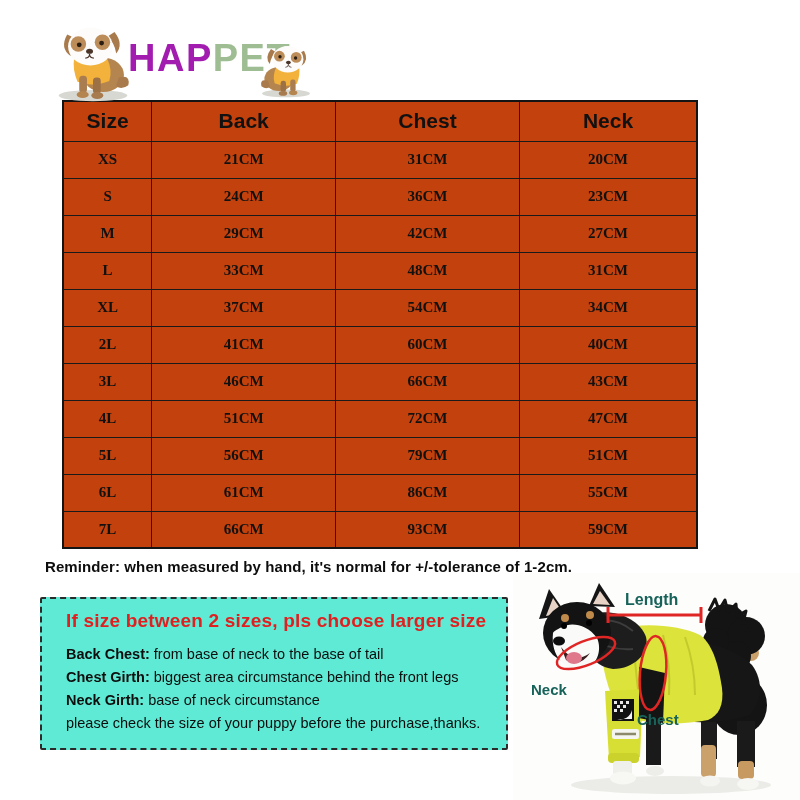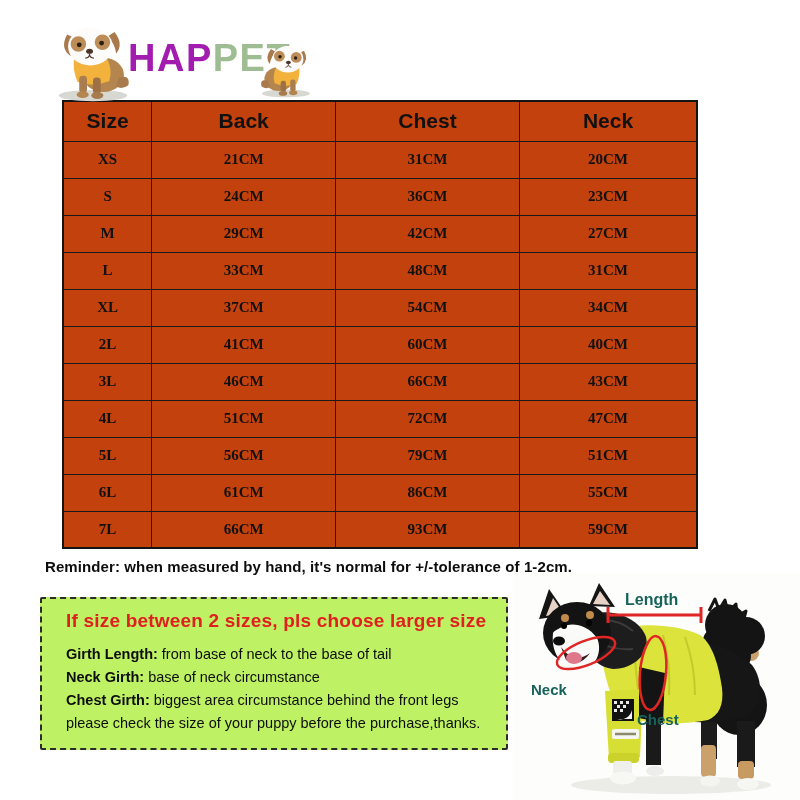--- a/index.html
+++ b/index.html
@@ -22,21 +22,21 @@
   .size-table th { height:40px; font-size:21px; font-weight:600; color:#111; font-family:"Liberation Sans", sans-serif; }
   .size-table td { height:37px; font-family:Liberation Serif, serif;
                    font-size:15px; font-weight:700; color:#111; }
   .col-size { width:14%; } .col-back { width:29%; } .col-chest { width:29%; } .col-neck { width:28%; }
 
   
   .reminder { margin:9px 0 0 45px; font-size:15px; font-weight:700; color:#0d0d0d; letter-spacing:0.1px; }
 
   
   .note-box { position:absolute; left:40px; top:597px; width:468px; height:153px;
-              border:2px dashed #2b2b2b; border-radius:2px; background:#bef264; padding:11px 10px 0 24px; }
+              border:2px dashed #2b2b2b; border-radius:2px; background:#5eead4; padding:11px 10px 0 24px; }
   .note-heading { color:#E02020; font-size:19px; font-weight:700; margin-bottom:11px; letter-spacing:0.2px; }
   .note-line { font-size:14.5px; color:#0d0d0d; line-height:23px; }
   .note-line .lbl { font-weight:700; margin-right:4px; }
 
   
   .photo { position:absolute; left:513px; top:573px; width:287px; height:227px; }
   .photo svg { display:block; }
 </style>
 </head>
 <body>
@@ -177,27 +177,27 @@
         <td>59CM</td>
       </tr>
     </tbody>
   </table>
 
   <div class="reminder">Reminder: when measured by hand, it's normal for +/-tolerance of 1-2cm.</div>
 
   <div class="note-box">
     <div class="note-heading">If size between 2 sizes, pls choose larger size</div>
     <div class="note-line">
-      <span class="lbl">Girth Length:</span><span>from base of neck to the base of tail</span>
+      <span class="lbl">Back Chest:</span><span>from base of neck to the base of tail</span>
+    </div>
+    <div class="note-line">
+      <span class="lbl">Chest Girth:</span><span>biggest area circumstance behind the front legs</span>
     </div>
     <div class="note-line">
       <span class="lbl">Neck Girth:</span><span>base of neck circumstance</span>
-    </div>
-    <div class="note-line">
-      <span class="lbl">Chest Girth:</span><span>biggest area circumstance behind the front legs</span>
     </div>
     <div class="note-line">
       <span>please check the size of your puppy before the purchase,thanks.</span>
     </div>
   </div>
 
   <div class="photo">
     <svg width="287" height="227" viewBox="0 0 287 227">
       <rect x="0" y="0" width="287" height="227" fill="#fdfdfc"></rect>
       <ellipse cx="158" cy="212" rx="100" ry="9" fill="#ebebe7"></ellipse>

